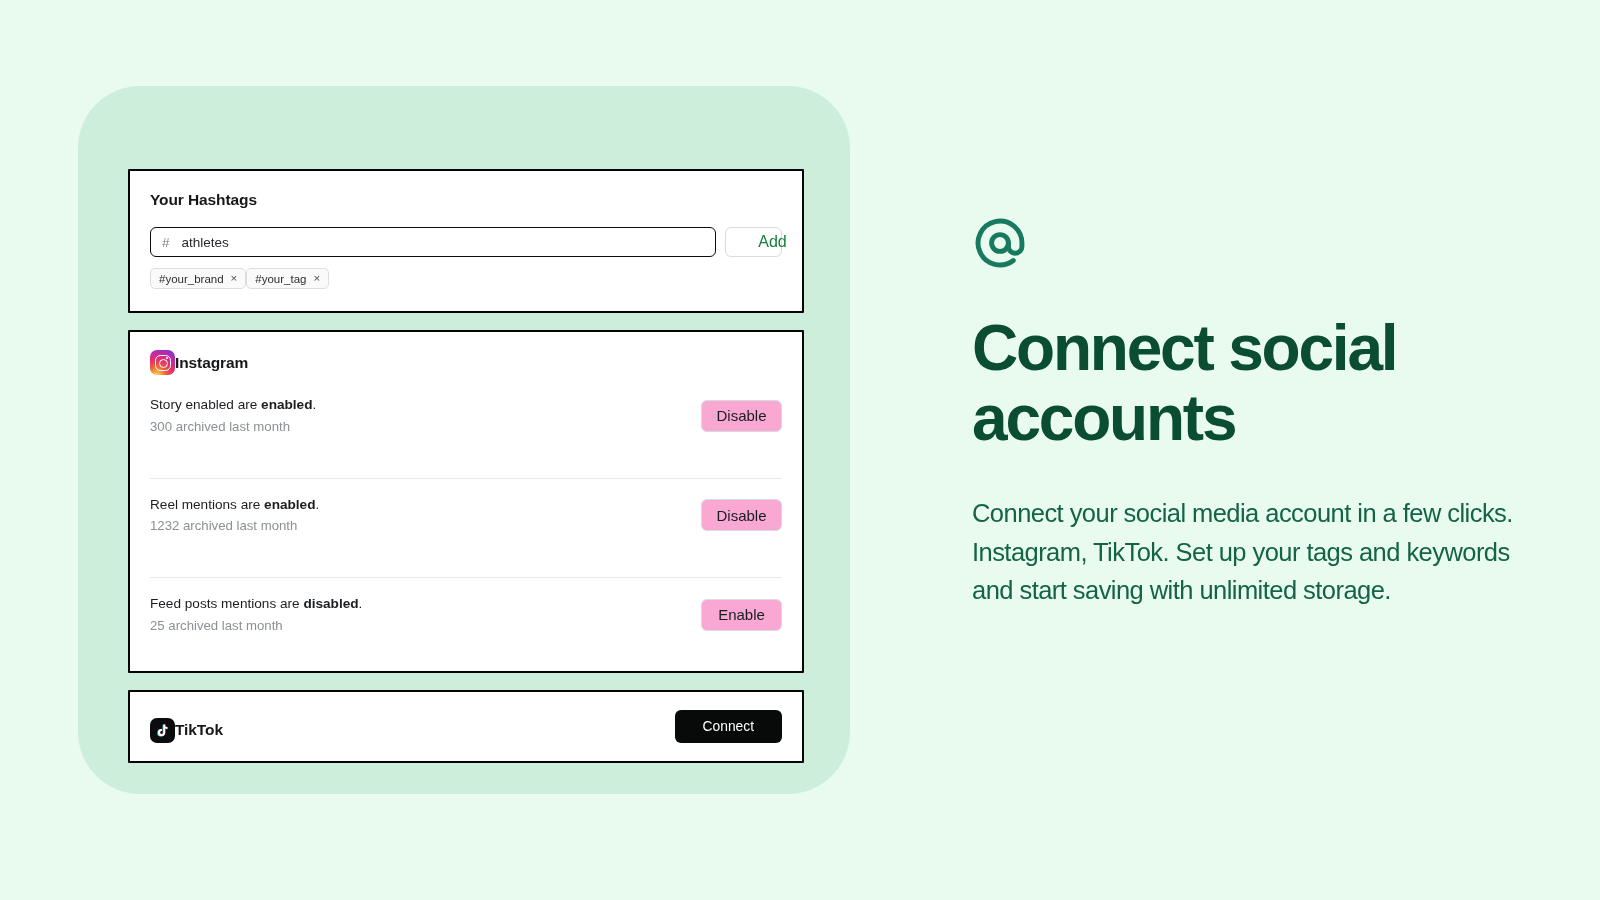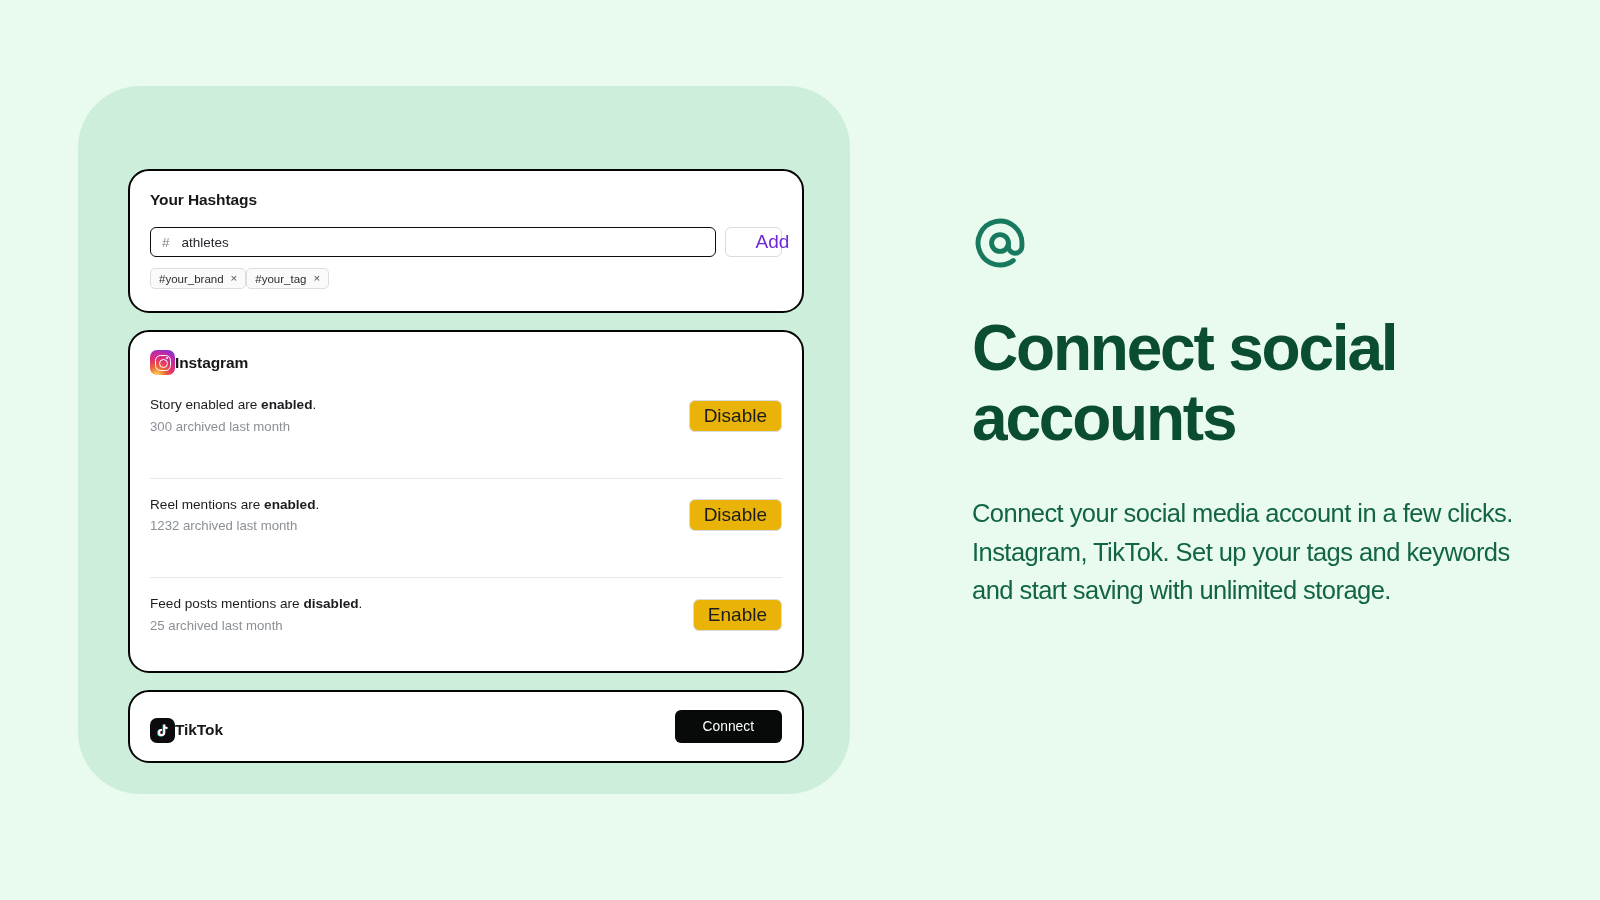--- a/index.html
+++ b/index.html
@@ -42,21 +42,21 @@
   .cards {
     position: absolute;
     left: 50px;
     top: 83px;
     width: 676px;
   }
 
   .card {
     background: #ffffff;
     border: 2.2px solid #050505;
-    border-radius: 21px;
+    border-radius: 1px;
     width: 676px;
   }
 
   .card + .card { margin-top: 17px; }
 
   
   .card-hashtags { padding: 20px 20px 22px 20px; }
 
   .card-title {
     font-size: 15.5px;
@@ -93,22 +93,22 @@
     font-size: 13.5px;
     color: #26282c;
   }
 
   .add-btn {
     width: 57px;
     height: 30px;
     border: 1.1px solid #d9dbdf;
     border-radius: 6px;
     background: #fff;
-    font-size: 19px;
-    color: #6d28d9;
+    font-size: 16px;
+    color: #15803d;
     font-family: "Liberation Sans", sans-serif;
     cursor: pointer;
     display: flex;
     align-items: center;
     justify-content: center;
     padding-left: 38px;
   }
 
   .chips {
     display: flex;
@@ -212,22 +212,22 @@
     line-height: 1.35;
   }
 
   .ghost-btn {
     flex: 0 0 auto;
     height: 32px;
     min-width: 81px;
     padding: 0 14px;
     border: 1.1px solid #d9dbdf;
     border-radius: 6px;
-    background: #eab308;
-    font-size: 19px;
+    background: #f9a8d4;
+    font-size: 15px;
     color: #1b1d20;
     font-family: "Liberation Sans", sans-serif;
     cursor: pointer;
     display: flex;
     align-items: center;
     justify-content: center;
   }
 
   
   .card-tiktok {

